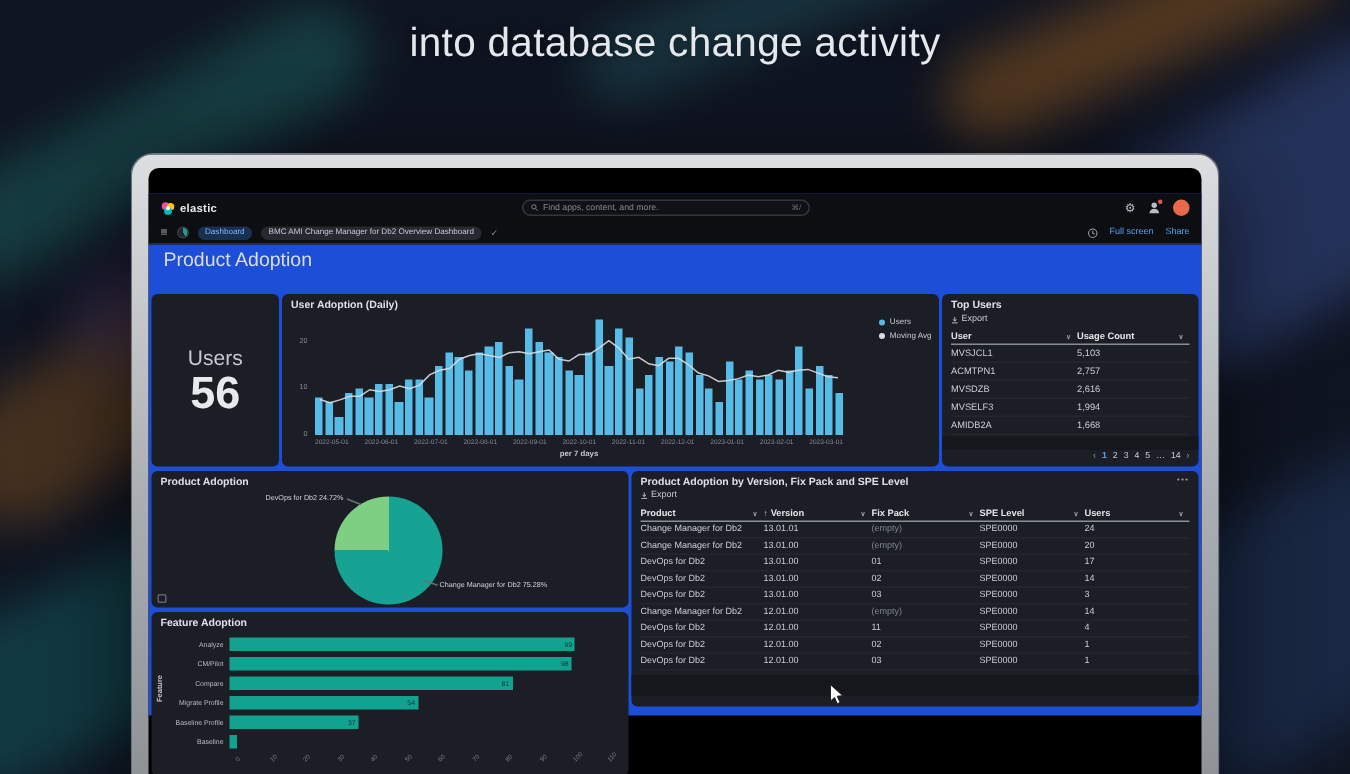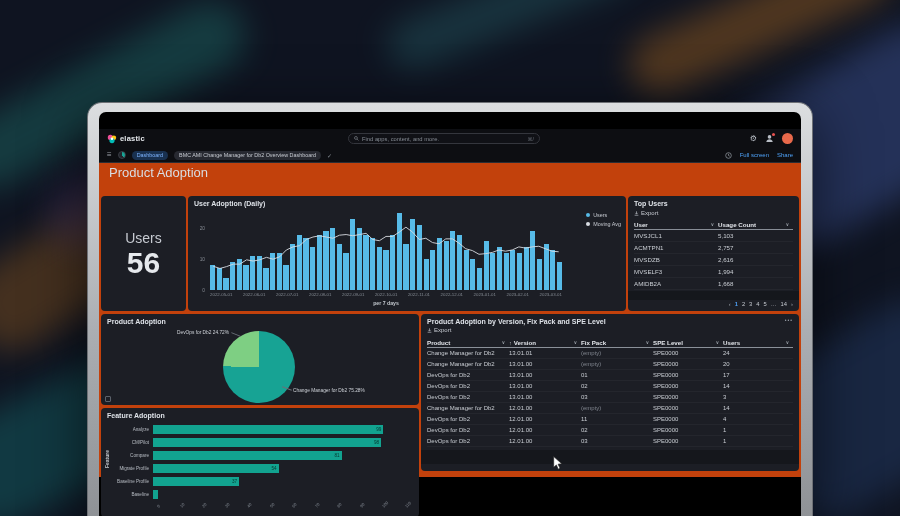--- a/index.html
+++ b/index.html
@@ -22,21 +22,21 @@
           font-size:27px; line-height:33px; font-weight:300; letter-spacing:.2px;
           text-shadow:0 1px 6px rgba(0,0,0,.4); }
 
   
   .laptop { position:absolute; left:87px; top:102px; width:726px; height:414px;
             background:linear-gradient(180deg,#dcdee0,#abaeb2 55%,#8f9296);
             border:1px solid #6e7176; border-bottom:none; border-radius:15px 15px 0 0;
             box-shadow:0 14px 60px rgba(0,0,0,.6); }
   .screen { position:absolute; left:11px; top:9px; width:702px; height:405px;
             background:#000; border-radius:7px 7px 0 0; overflow:hidden; }
-  .dash { position:absolute; left:0; top:17px; width:702px; height:348px; background:#c2410c; }
+  .dash { position:absolute; left:0; top:17px; width:702px; height:348px; background:#1d4ed8; }
 
   
   .topbar { position:absolute; top:0; left:0; right:0; height:19px; background:#0d0e12;
             display:flex; align-items:center; padding:0 8px; }
   .brand { display:flex; align-items:center; gap:3px; }
   .brand-name { font-size:7.5px; color:#e6e9ed; font-weight:bold; letter-spacing:.2px; }
   .search { position:absolute; left:249px; top:4px; width:192px; height:11px; background:#101116;
             border:1px solid #34363d; border-radius:6px; display:flex; align-items:center; gap:3px; padding:0 5px; }
   .search-ph { font-size:5.8px; color:#868c94; flex:1; }
   .search-sc { font-size:5px; color:#6a7078; }
@@ -146,20 +146,21 @@
   <div class="streak s2"></div>
   <div class="streak s3"></div>
   <div class="streak s4"></div>
   <div class="streak s5"></div>
   <div class="streak s6"></div>
   <div class="streak s7"></div>
   <div class="streak s8"></div>
 </div>
 
 <div class="hero">
+  <div>into database change activity</div>
 </div>
 
 <div class="laptop">
 <div class="screen">
 <div class="dash">
 
   <div class="topbar">
     <div class="brand">
       <svg width="10" height="10" viewBox="0 0 10 10">
         <circle cx="3.4" cy="3.4" r="2.6" fill="#f04e98"></circle>

